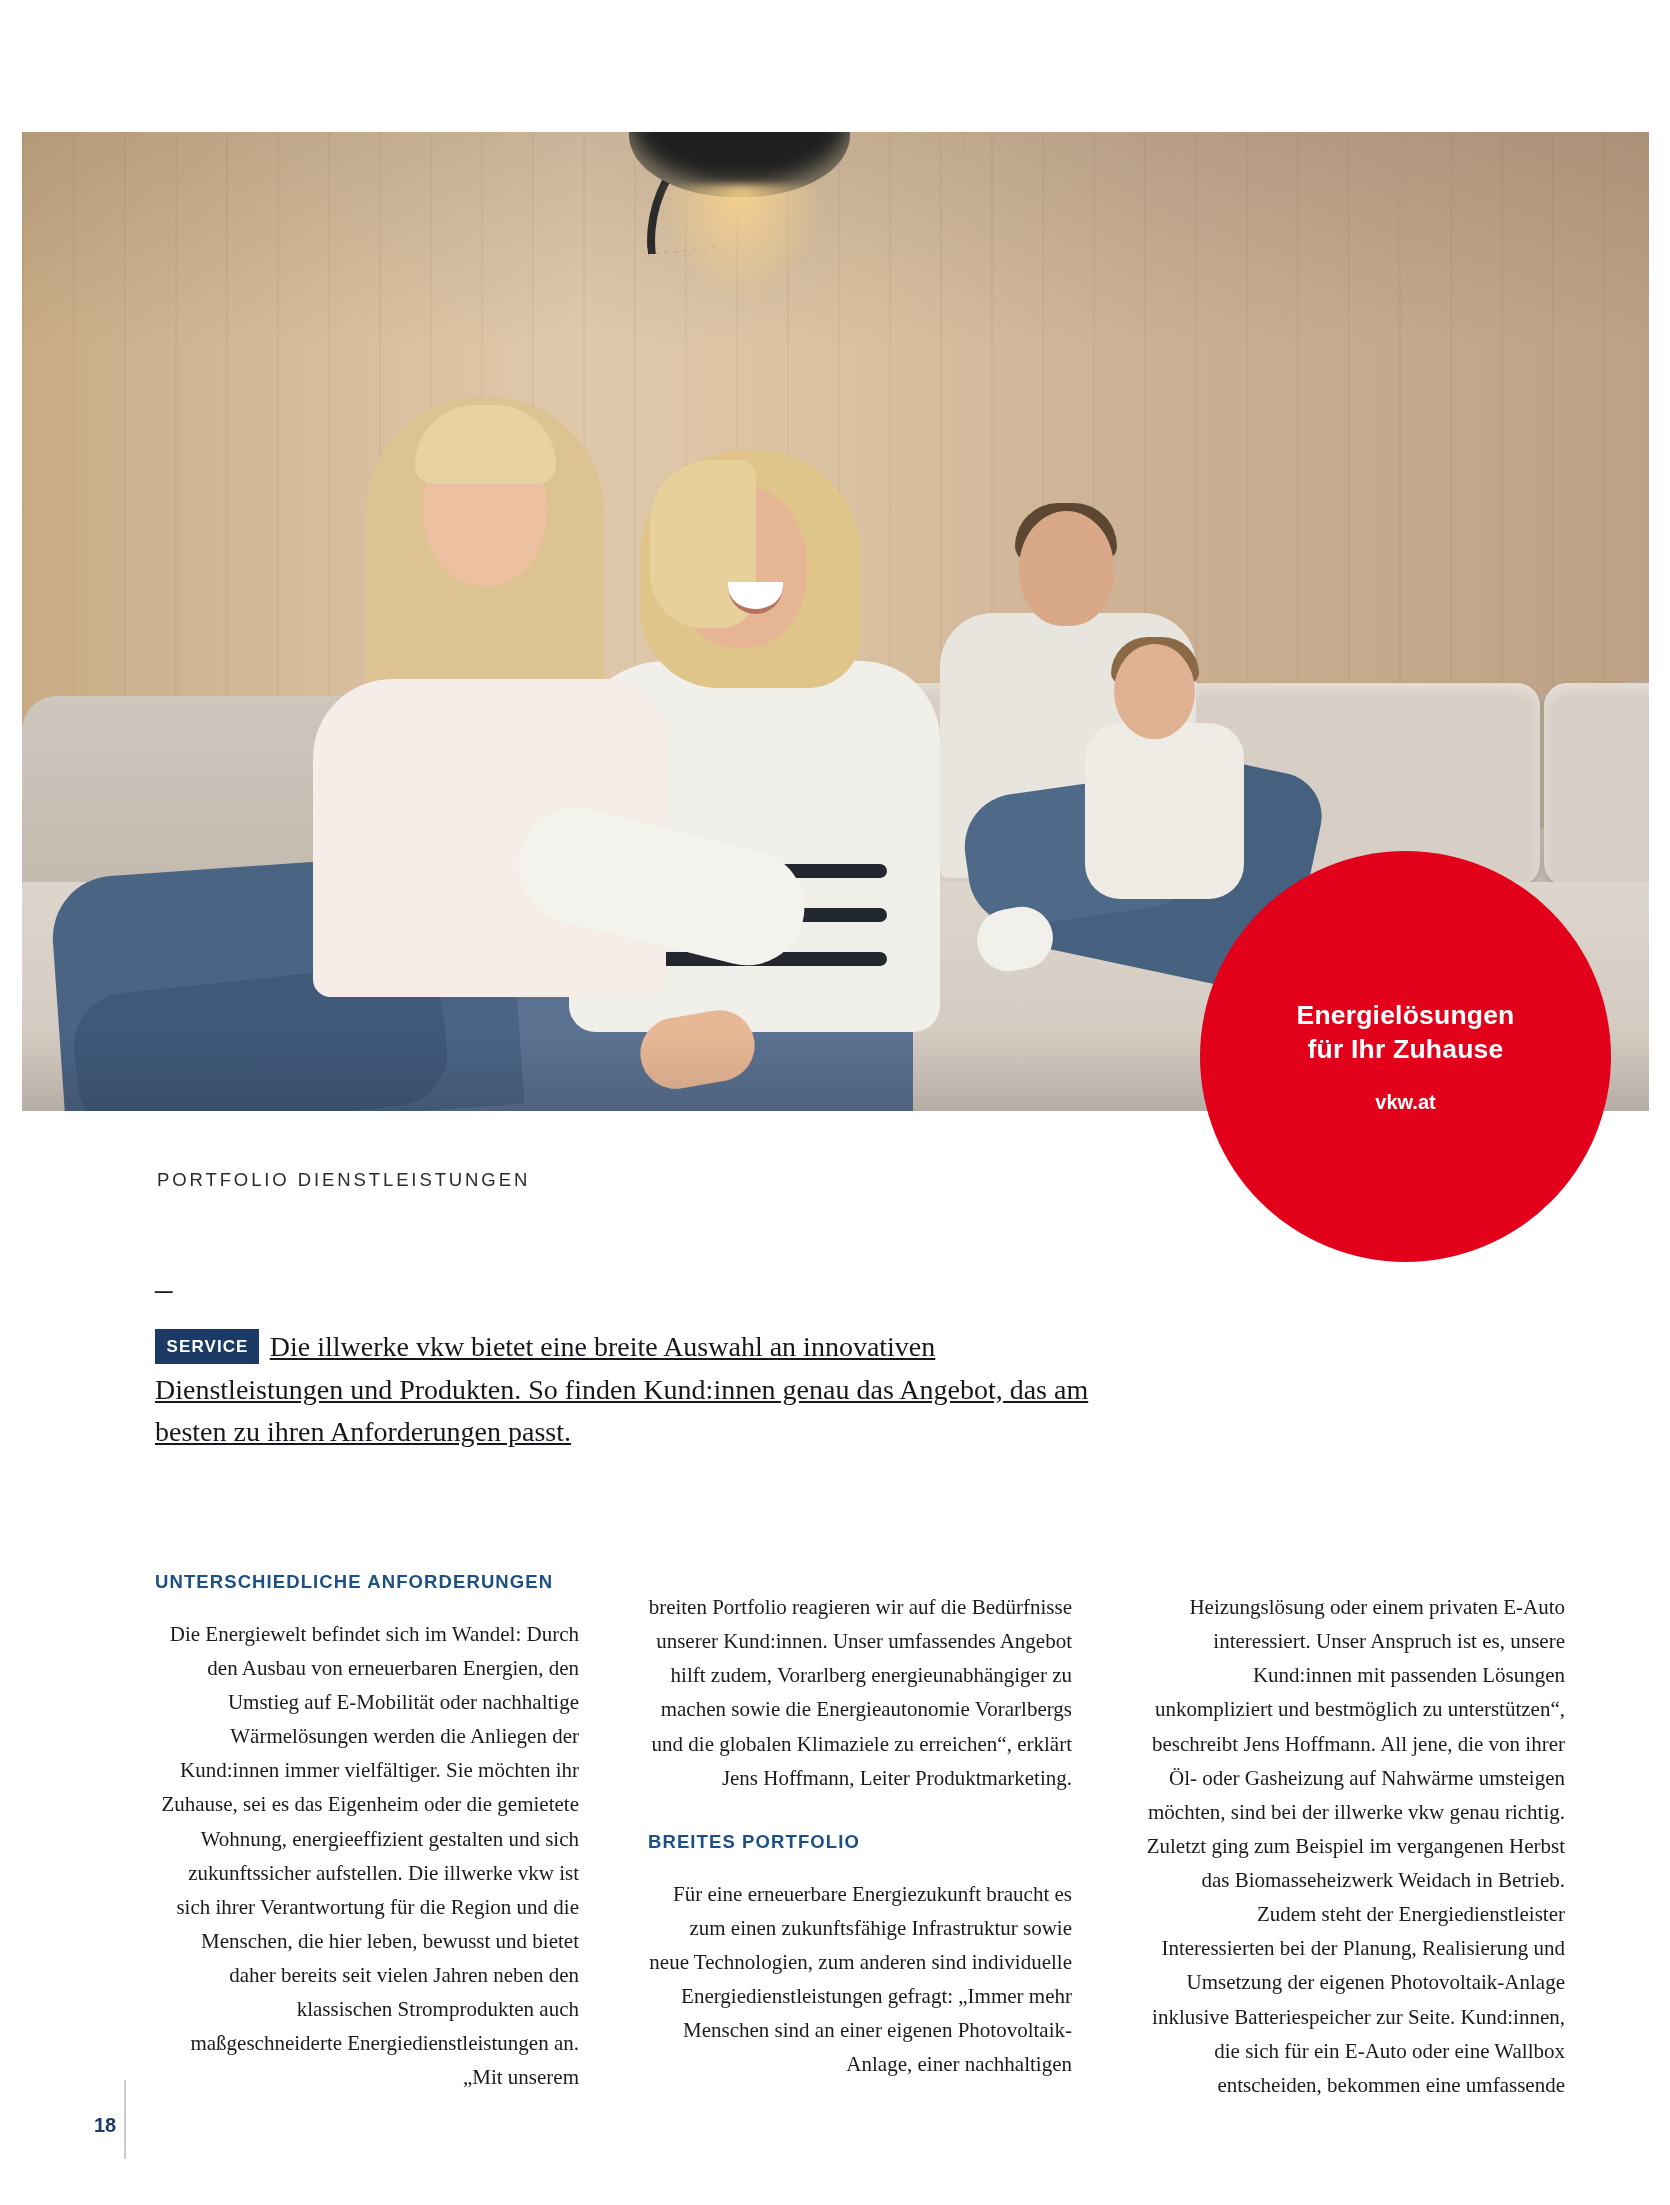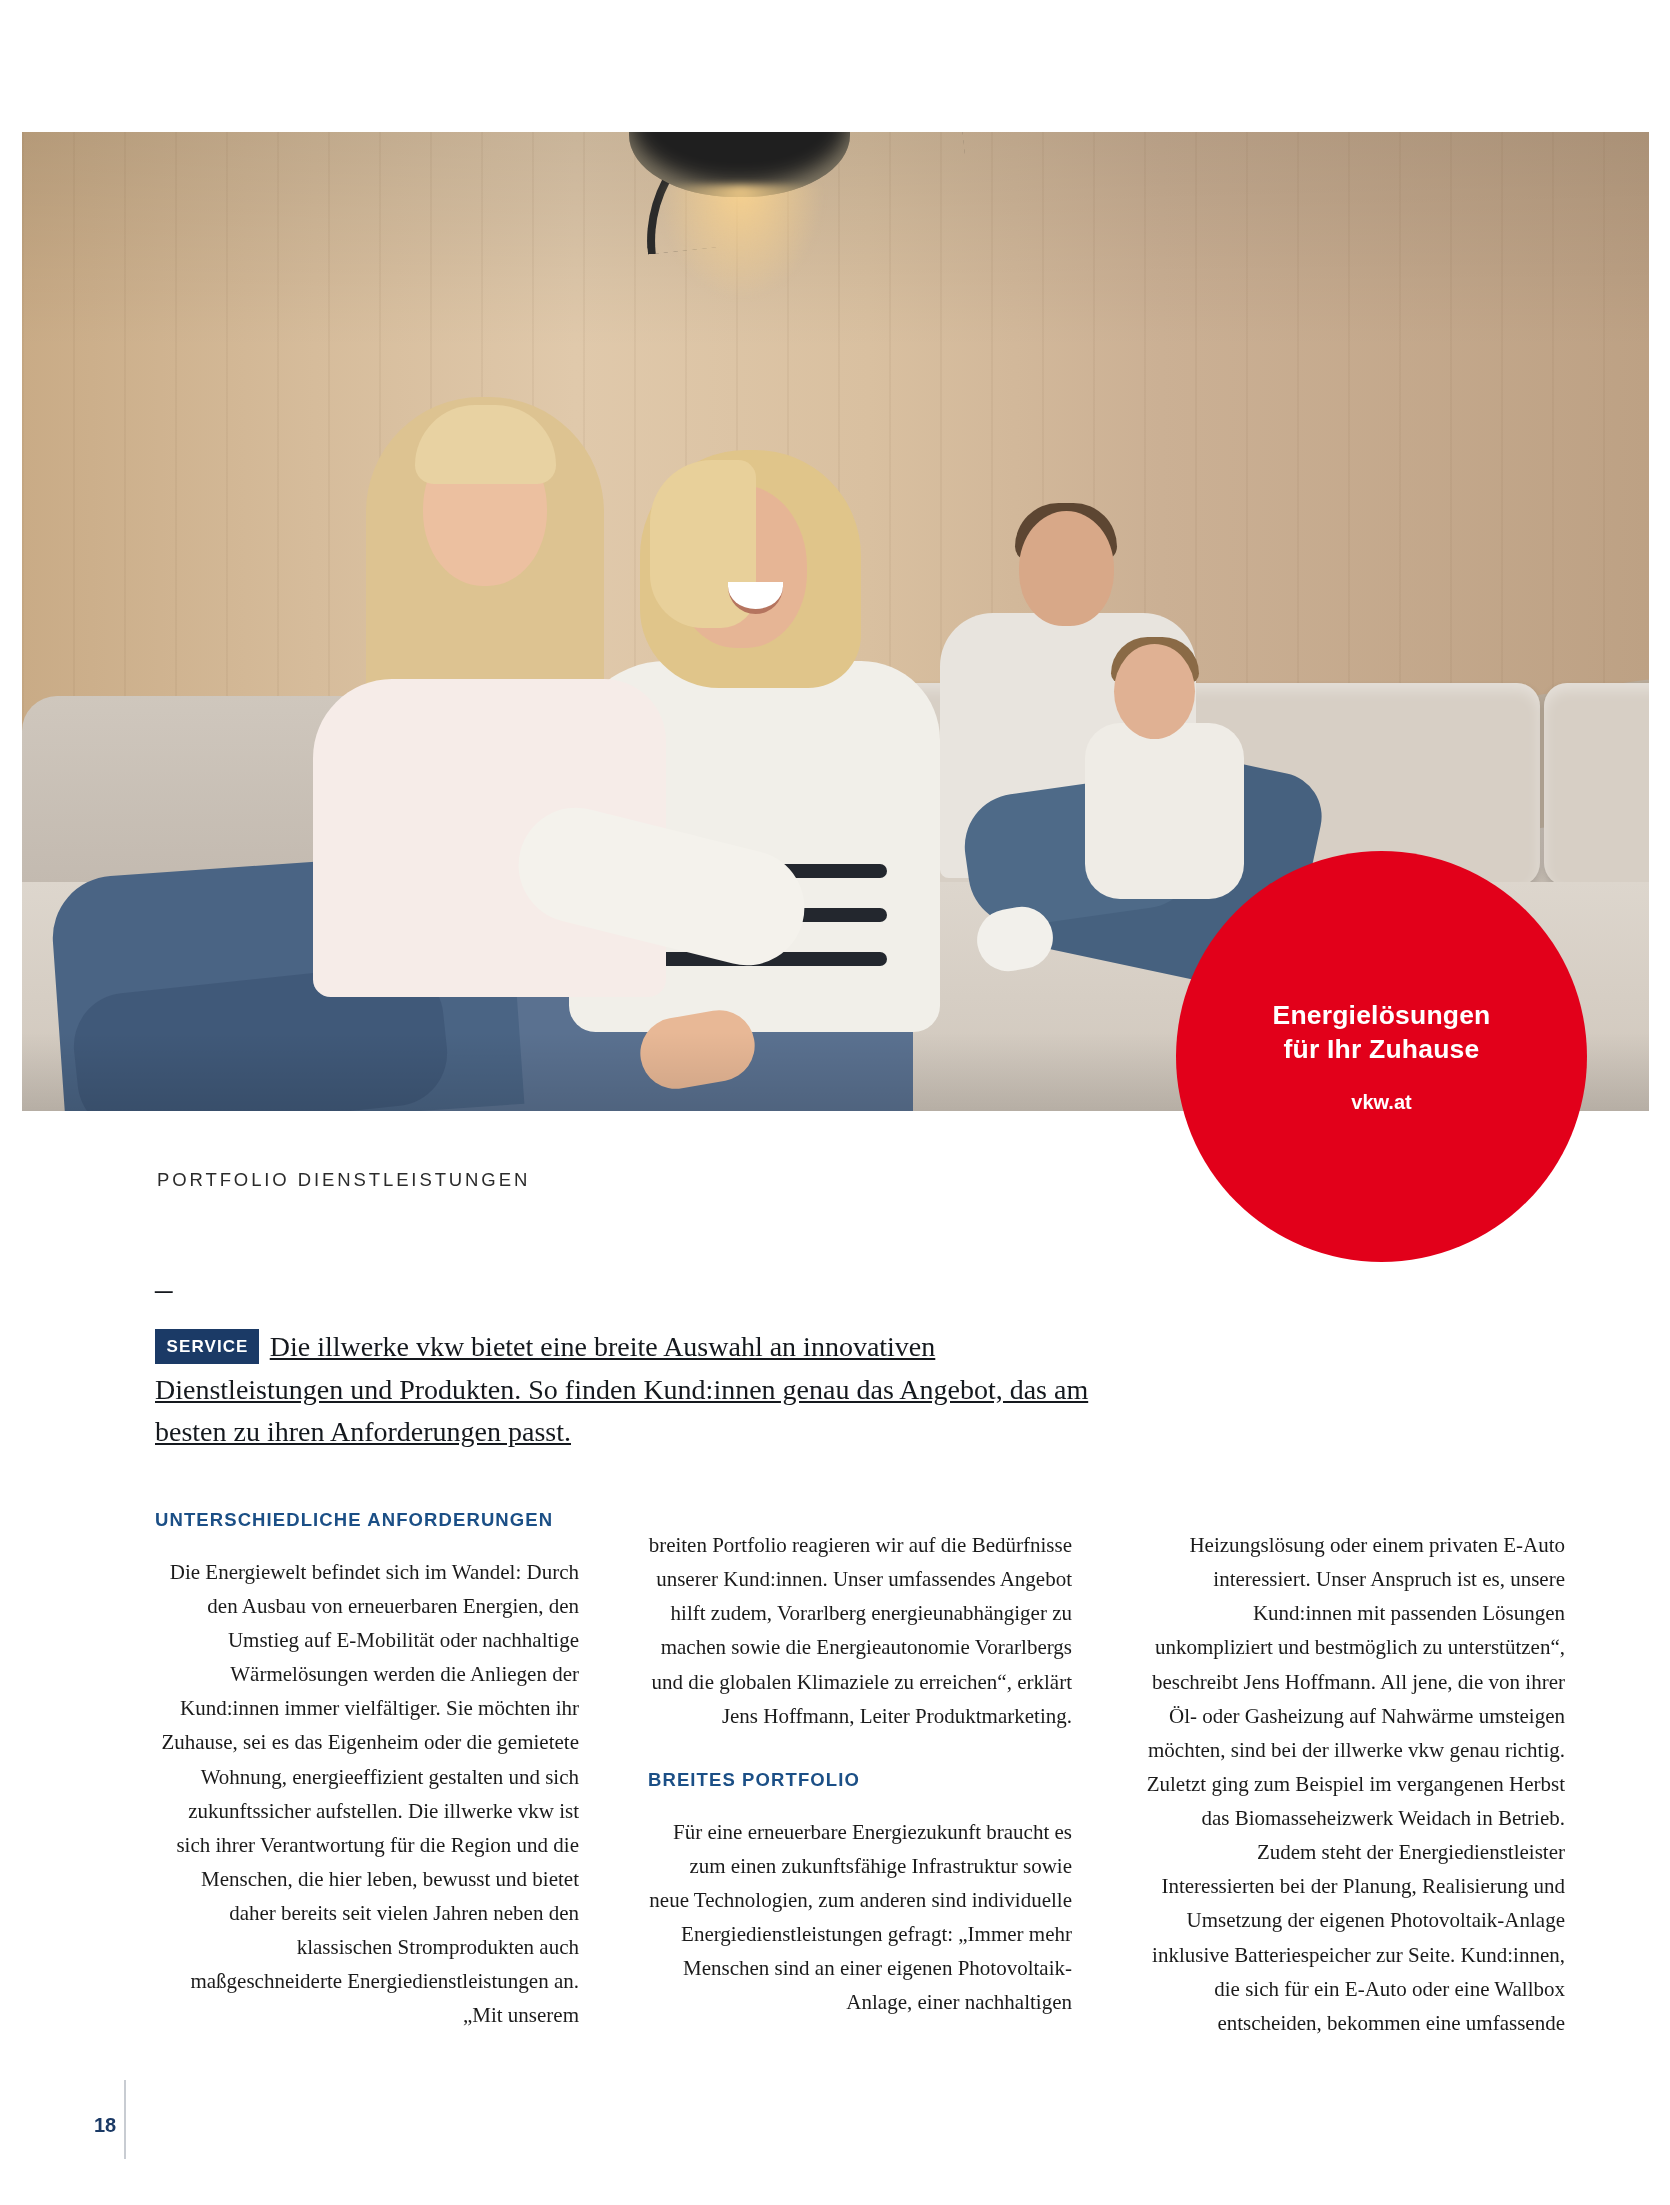--- a/index.html
+++ b/index.html
@@ -259,21 +259,21 @@
     transform: rotate(-6deg);
   }
   .floor-shadow {
     position: absolute; left: 0; bottom: 0; width: 100%; height: 79px;
     background: linear-gradient(180deg, rgba(0,0,0,0) 0%, rgba(0,0,0,0.12) 100%);
   }
 
   
   .badge {
     position: absolute;
-    left: 1176px;
+    left: 1200px;
     top: 851px;
     width: 411px;
     height: 411px;
     border-radius: 50%;
     background: #e2001a;
     color: #ffffff;
     text-align: center;
     display: flex;
     flex-direction: column;
     align-items: center;
@@ -350,21 +350,21 @@
     padding: 4.4px 10.6px 4.4px 11.5px;
     margin-right: 10.6px;
     position: relative;
     top: -4.4px;
   }
 
   
   .columns {
     position: absolute;
     left: 155px;
-    top: 1507px;
+    top: 1569px;
     width: 1412px;
     display: flex;
     gap: 69px;
   }
   .col { width: 424px; }
   .subhead {
     font-family: "Liberation Sans", sans-serif;
     font-size: 18.5px;
     font-weight: bold;
     letter-spacing: 1.1px;

